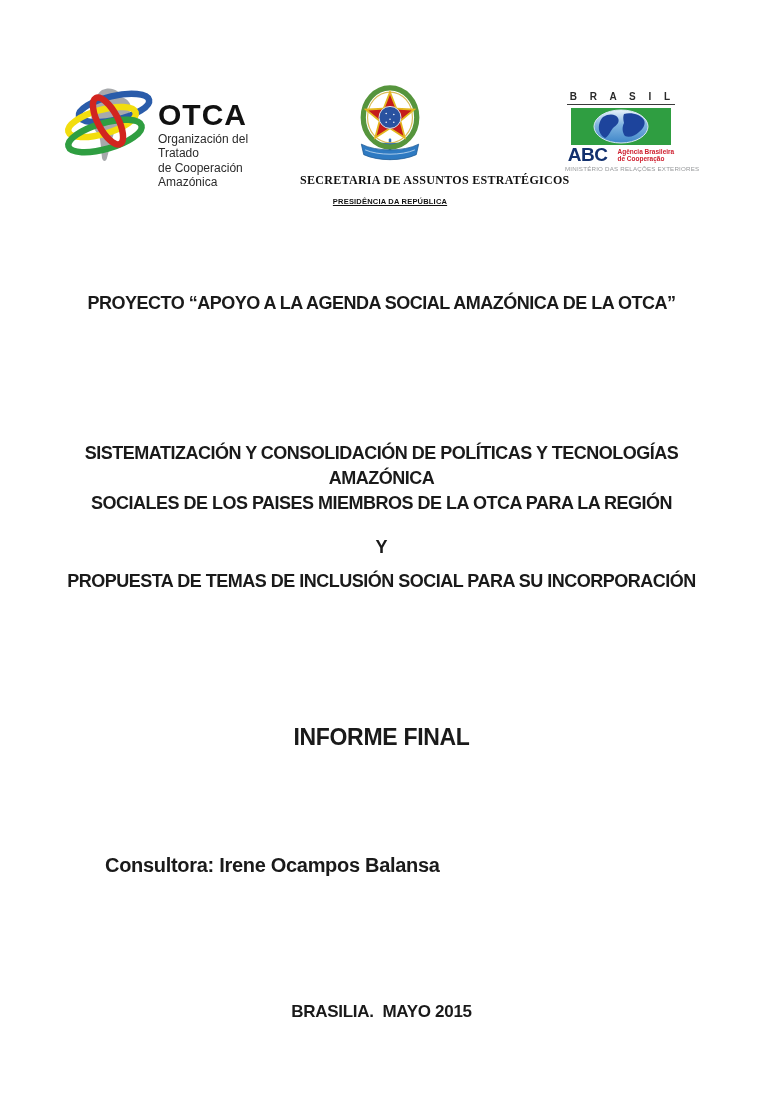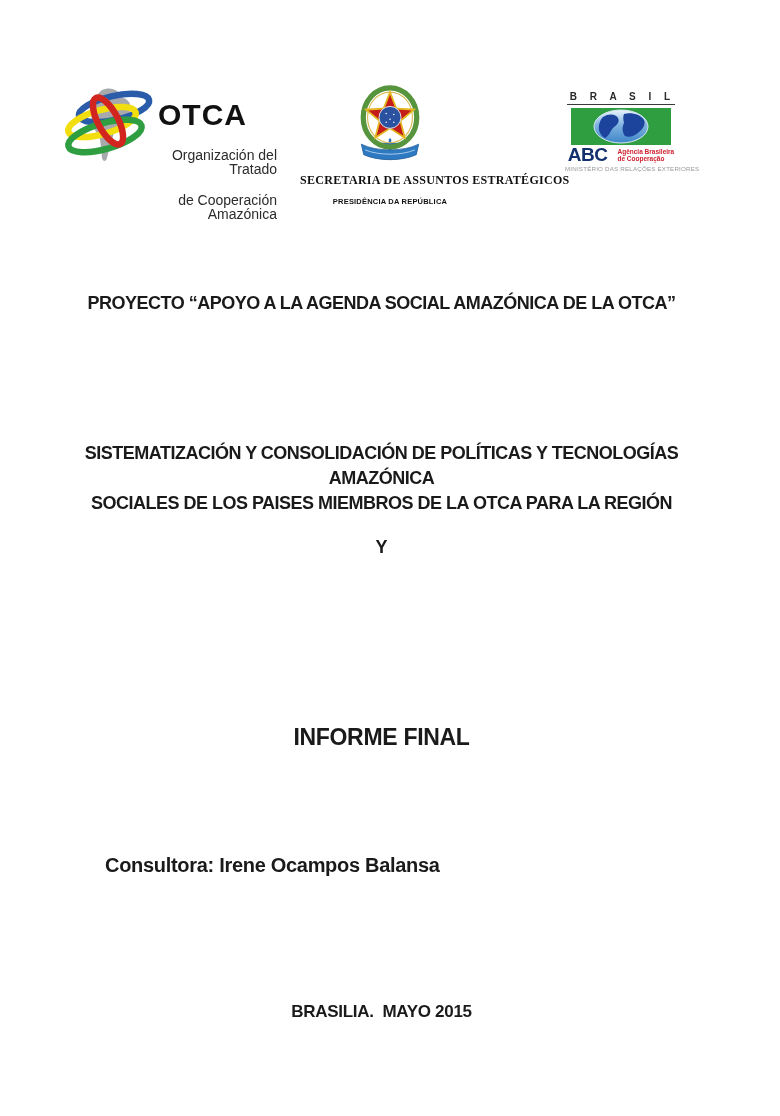--- a/index.html
+++ b/index.html
@@ -14,30 +14,30 @@
   .abs { position: absolute; }
 
   
   .otca-logo { left: 62px; top: 88px; width: 215px; height: 80px; }
   .otca-mark { position: absolute; left: 0; top: 0; }
   .otca-text { position: absolute; left: 96px; top: 11px; }
   .otca-acronym {
     font-size: 30px; font-weight: 700; letter-spacing: 1px; color: #111;
     line-height: 32px;
   }
-  .otca-sub { font-size: 14px; line-height: 13.5px; color: #2b2b2b; margin-top: 18px; text-align: right; }
+  .otca-sub { font-size: 12px; line-height: 13.5px; color: #2b2b2b; margin-top: 2px; }
 
   .gov-logo { left: 300px; top: 83px; width: 180px; text-align: center; }
   .gov-logo svg { display: block; margin: 0 auto; }
   .gov-line1 {
     font-family: "Liberation Serif", serif; font-weight: bold;
     font-size: 12px; letter-spacing: 0.3px; margin-top: 4px; color: #111;
     white-space: nowrap;
   }
-  .gov-line2 { font-size: 7.5px; font-weight: bold; margin-top: 9px; color: #111; letter-spacing: 0.2px; }
+  .gov-line2 { font-size: 7.5px; font-weight: bold; margin-top: 9px; color: #111; letter-spacing: 0.2px; text-decoration: underline; }
 
   .abc-logo { left: 565px; top: 86px; width: 112px; text-align: center; }
   .abc-country {
     display: inline-block; font-size: 10px; font-weight: bold; color: #2a2a2a;
     letter-spacing: 5px; padding: 0 0 2px 3px; border-bottom: 1.5px solid #3a3a3a;
     white-space: nowrap;
   }
   .abc-globe-box {
     width: 100px; height: 37px; margin: 3px auto 0 auto;
     background: #2f9e41; display: flex; align-items: center; justify-content: center;
@@ -136,19 +136,20 @@
 
 <div class="abs doc-text main-title">
   <div>SISTEMATIZACIÓN Y CONSOLIDACIÓN DE POLÍTICAS Y TECNOLOGÍAS</div>
   <div>AMAZÓNICA</div>
   <div>SOCIALES DE LOS PAISES MIEMBROS DE LA OTCA PARA LA REGIÓN</div>
 </div>
 
 <div class="abs doc-text connector">Y</div>
 
 <div class="abs doc-text proposal">
+  <div>PROPUESTA DE TEMAS DE INCLUSIÓN SOCIAL PARA SU INCORPORACIÓN</div>
 </div>
 
 <div class="abs doc-text report-title">INFORME FINAL</div>
 
 <div class="consultant">Consultora: Irene Ocampos Balansa</div>
 
 <div class="abs doc-text place-date">BRASILIA.  MAYO 2015</div>
 
 </body></html>

